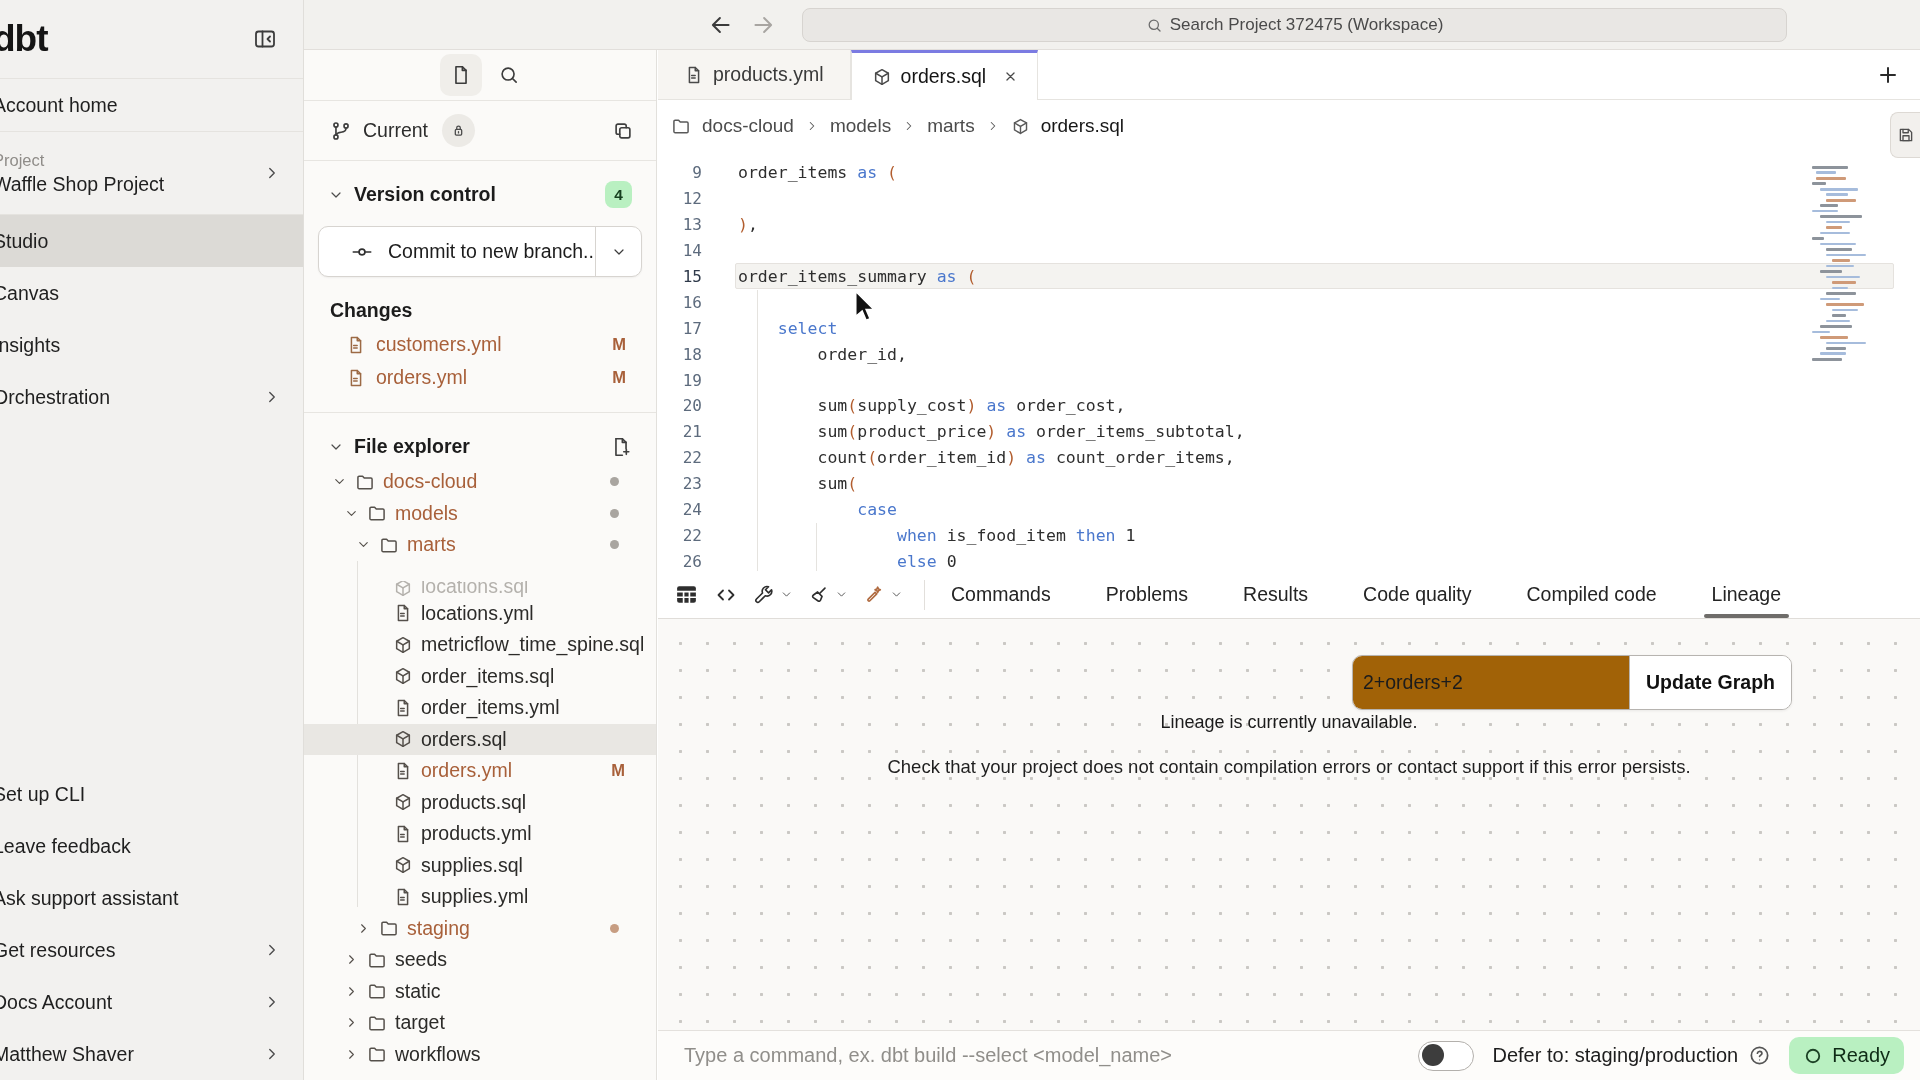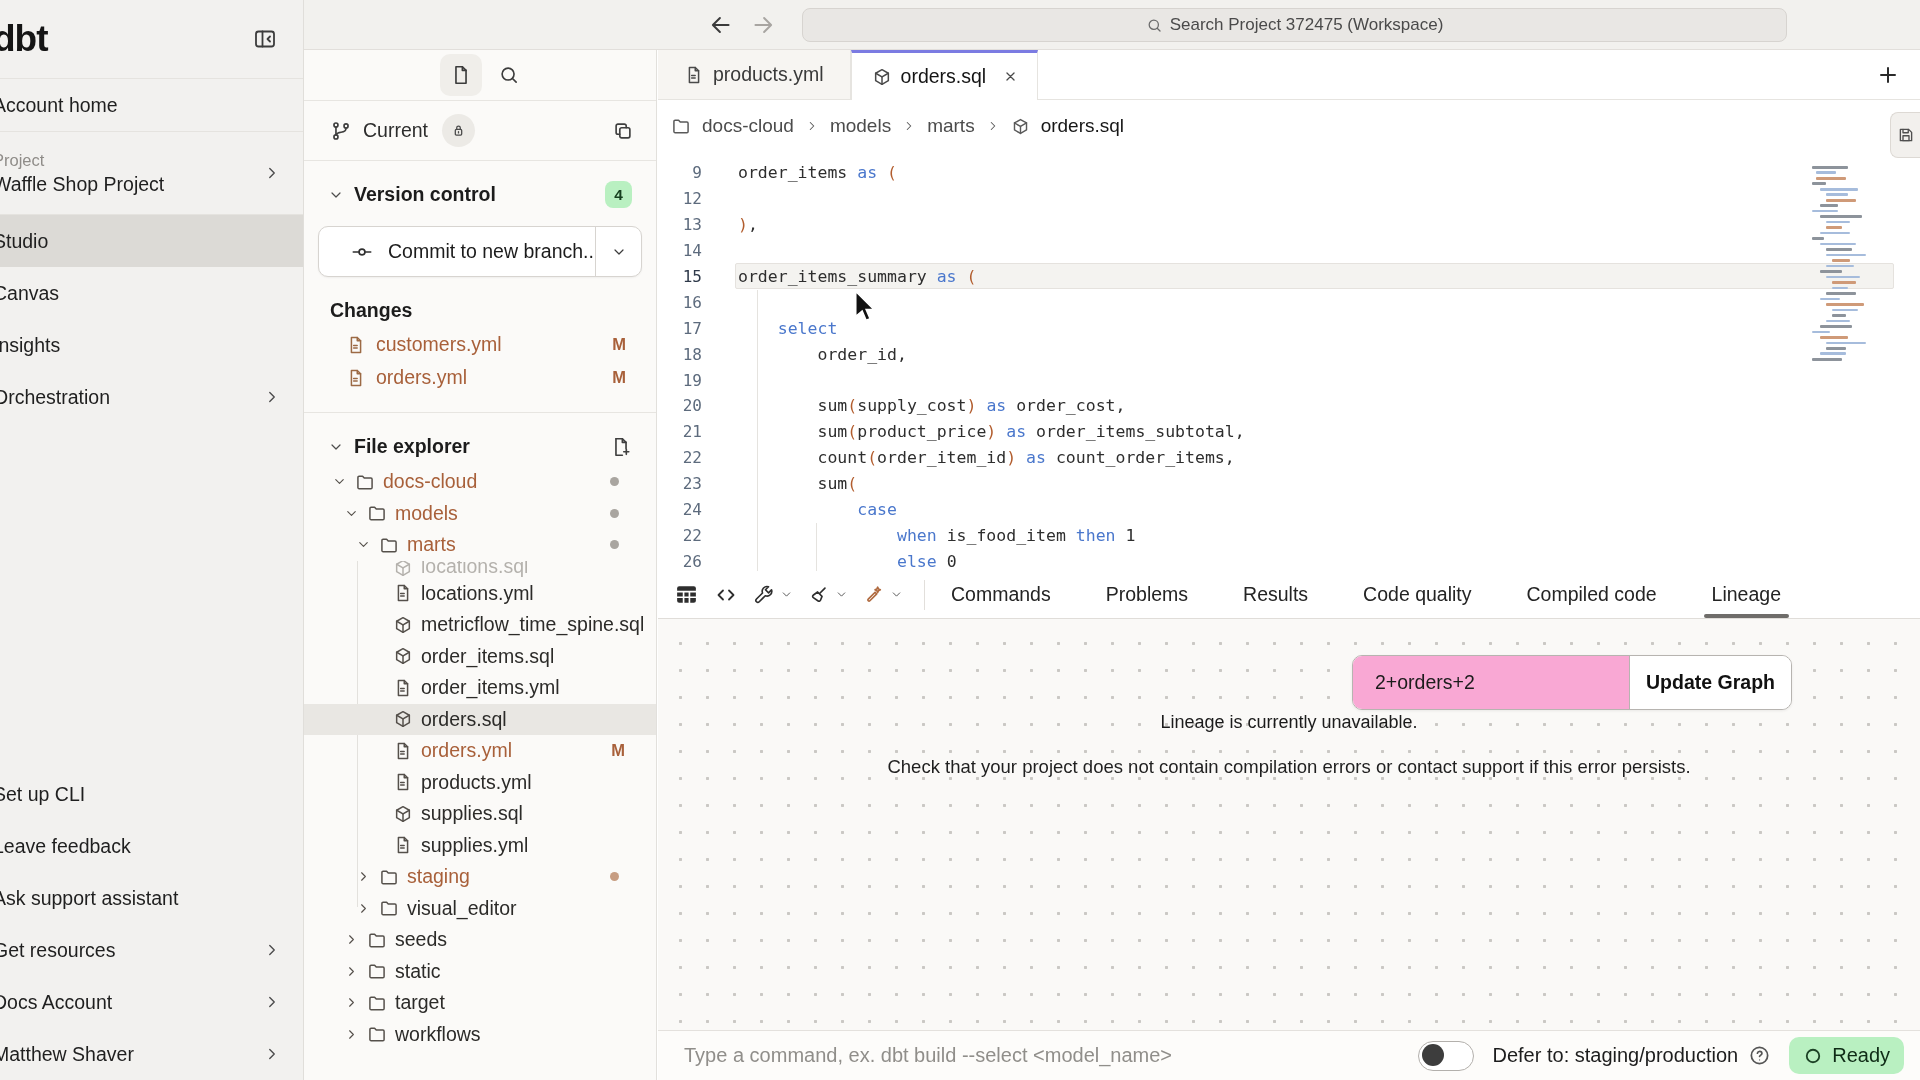--- a/index.html
+++ b/index.html
@@ -59,21 +59,21 @@
   .fe-head { padding-top:22px; padding-bottom:4px; }
   .fe-new { margin-left:auto; color:#3f3f3f; display:flex; }
   #fe-tree { flex:1; min-height:0; overflow:hidden; position:relative; margin-top:4px; font-size:19.5px; }
   .tree-guide { position:absolute; left:53px; top:95px; height:346px; width:1px; background:#e3e1dd; }
   .t-row { height:31.5px; display:flex; align-items:center; gap:8px; color:#2c2b29; position:relative; }
   .t-row .t-chev { color:#5c5c5c; display:flex; width:15px; flex:0 0 auto; }
   .t-row .t-spc { width:17px; flex:0 0 auto; }
   .t-row .ic { color:#55504b; flex:0 0 auto; }
   .t-row.mod .t-name { color:#a8603a; }
   .t-row.sel { background:#e9e7e3; }
-  .t-row.clip-top { height:17px; overflow:hidden; align-items:flex-end; opacity:.65; }
+  .t-row.clip-top { height:17px; overflow:hidden; align-items:flex-end; opacity:.65;margin-top:20px; }
   .t-row.clip-top .t-name, .t-row.clip-top .ic { color:#8f8b85; }
   .t-name { white-space:nowrap; }
   .t-dot { width:9px; height:9px; border-radius:50%; margin-left:auto; margin-right:37px; flex:0 0 auto; }
   .t-dot.gray { background:#a9a5a0; }
   .t-dot.tan { background:#c79d82; }
   .t-badge { margin-left:auto; margin-right:31px; color:#a8603a; font-weight:600; font-size:16.5px; }
 
   
   #main { position:absolute; left:658px; top:50px; right:0; bottom:0; background:#fff; display:flex; flex-direction:column; }
   #tabbar { height:50px; display:flex; align-items:stretch; background:#fff; border-bottom:1px solid #e6e4e0; flex:0 0 auto; position:relative; z-index:2; }
@@ -107,21 +107,21 @@
   .tool-btn { display:flex; align-items:center; color:#2e2e2e; margin-right:15px; }
   .tool-btn .tool-chev { color:#565656; margin-left:5px; display:flex; }
   .tool-btn.accent { color:#b06a3f; }
   .tool-sep { width:1px; height:30px; background:#e2dfdb; margin:0 20px 0 6px; }
   #btabs { display:flex; gap:55px; font-size:19.5px; color:#242424; height:100%; align-items:center; margin-left:6px; }
   .btab { height:100%; display:flex; align-items:center; position:relative; }
   .btab.active::after { content:""; position:absolute; left:-8px; right:-8px; bottom:0; height:4px; background:#6f6d6a; border-radius:2px; }
 
   #canvas { flex:1; min-height:0; position:relative; background-color:#faf9f7; background-image:radial-gradient(circle, #cac8c4 1.4px, transparent 1.5px); background-size:27px 27px; background-position:9px 11px; }
   .lin-group { position:absolute; right:128px; top:36px; height:55px; display:flex; background:#fff; border:1px solid #b7b4b0; border-radius:10px; box-shadow:0 1px 3px rgba(0,0,0,.07); overflow:hidden; }
-  .lin-input { width:276px; border:none; outline:none; font-size:19.5px; color:#1c1c1c; padding:0 22px; background:#f9a8d4; font-family:"Liberation Sans", sans-serif; }
+  .lin-input { width:276px; border:none; outline:none; font-size:19.5px; color:#1c1c1c; padding:0 10px; background:#a16207; font-family:"Liberation Sans", sans-serif; }
   .lin-btn { width:162px; border:none; border-left:1px solid #b7b4b0; background:#fff; font-size:19.5px; font-weight:600; color:#111; font-family:"Liberation Sans", sans-serif; cursor:pointer; }
   .lin-msg1 { position:absolute; top:93px; left:0; right:0; text-align:center; font-size:18px; color:#1b1b1b; }
   .lin-msg2 { position:absolute; top:137px; left:0; right:0; text-align:center; font-size:18.5px; color:#1f1f1f; }
 
   #statusbar { height:50px; border-top:1px solid #e4e1dd; display:flex; align-items:center; background:#fdfcfa; padding:0 16px 0 26px; gap:18px; flex:0 0 auto; }
   #cmd-input { flex:1; border:none; outline:none; background:transparent; font-size:20px; color:#2b2b2b; font-family:"Liberation Sans", sans-serif; }
   #cmd-input::placeholder { color:#908e8a; }
   .toggle { width:56px; height:30px; border:1.5px solid #b3b0ac; border-radius:16px; background:#fff; position:relative; flex:0 0 auto; }
   .knob { position:absolute; left:3px; top:2.5px; width:22px; height:22px; border-radius:50%; background:#3d3d3d; }
   .defer { font-size:20px; color:#1d1d1d; white-space:nowrap; }
@@ -439,20 +439,29 @@
               <path d="M6.5 3h7l4 4v14h-11z"></path>
               <path d="M13.5 3v4h4"></path>
               <path d="M9.2 12.5h4.2M9.2 15.5h4.2"></path>
             </svg>
             <span class="t-name">orders.yml</span>
             <span class="t-badge">M</span>
           </div>
           <div class="t-row" style="padding-left:64px">
             <span class="t-spc"></span>
             <svg class="ic" style="width:20px;height:20px" viewBox="0 0 24 24" fill="none" stroke="currentColor" stroke-width="1.8" stroke-linecap="round" stroke-linejoin="round">
+              <path d="M12 3.2l7.6 4.3v8.9L12 20.8l-7.6-4.4V7.5z"></path>
+              <path d="M4.4 7.5 12 11.9l7.6-4.4"></path>
+              <path d="M12 11.9v8.9"></path>
+            </svg>
+            <span class="t-name">products.sql</span>
+          </div>
+          <div class="t-row" style="padding-left:64px">
+            <span class="t-spc"></span>
+            <svg class="ic" style="width:20px;height:20px" viewBox="0 0 24 24" fill="none" stroke="currentColor" stroke-width="1.8" stroke-linecap="round" stroke-linejoin="round">
               <path d="M6.5 3h7l4 4v14h-11z"></path>
               <path d="M13.5 3v4h4"></path>
               <path d="M9.2 12.5h4.2M9.2 15.5h4.2"></path>
             </svg>
             <span class="t-name">products.yml</span>
           </div>
           <div class="t-row" style="padding-left:64px">
             <span class="t-spc"></span>
             <svg class="ic" style="width:20px;height:20px" viewBox="0 0 24 24" fill="none" stroke="currentColor" stroke-width="1.8" stroke-linecap="round" stroke-linejoin="round">
               <path d="M12 3.2l7.6 4.3v8.9L12 20.8l-7.6-4.4V7.5z"></path>
@@ -474,31 +483,20 @@
             <span class="t-chev">
               <svg class="ic" style="width:15px;height:15px" viewBox="0 0 24 24" fill="none" stroke="currentColor" stroke-width="1.8" stroke-linecap="round" stroke-linejoin="round">
                 <path d="m9 6 6 6-6 6"></path>
               </svg>
             </span>
             <svg class="ic" style="width:20px;height:20px" viewBox="0 0 24 24" fill="none" stroke="currentColor" stroke-width="1.8" stroke-linecap="round" stroke-linejoin="round">
               <path d="M3.5 18.5v-12c0-.8.6-1.5 1.4-1.5h4.2l2 2.2h8c.8 0 1.4.7 1.4 1.5v9.8c0 .8-.6 1.5-1.4 1.5H4.9c-.8 0-1.4-.7-1.4-1.5z"></path>
             </svg>
             <span class="t-name">staging</span>
             <span class="t-dot tan"></span>
-          </div>
-          <div class="t-row" style="padding-left:52px">
-            <span class="t-chev">
-              <svg class="ic" style="width:15px;height:15px" viewBox="0 0 24 24" fill="none" stroke="currentColor" stroke-width="1.8" stroke-linecap="round" stroke-linejoin="round">
-                <path d="m9 6 6 6-6 6"></path>
-              </svg>
-            </span>
-            <svg class="ic" style="width:20px;height:20px" viewBox="0 0 24 24" fill="none" stroke="currentColor" stroke-width="1.8" stroke-linecap="round" stroke-linejoin="round">
-              <path d="M3.5 18.5v-12c0-.8.6-1.5 1.4-1.5h4.2l2 2.2h8c.8 0 1.4.7 1.4 1.5v9.8c0 .8-.6 1.5-1.4 1.5H4.9c-.8 0-1.4-.7-1.4-1.5z"></path>
-            </svg>
-            <span class="t-name">visual_editor</span>
           </div>
           <div class="t-row" style="padding-left:40px">
             <span class="t-chev">
               <svg class="ic" style="width:15px;height:15px" viewBox="0 0 24 24" fill="none" stroke="currentColor" stroke-width="1.8" stroke-linecap="round" stroke-linejoin="round">
                 <path d="m9 6 6 6-6 6"></path>
               </svg>
             </span>
             <svg class="ic" style="width:20px;height:20px" viewBox="0 0 24 24" fill="none" stroke="currentColor" stroke-width="1.8" stroke-linecap="round" stroke-linejoin="round">
               <path d="M3.5 18.5v-12c0-.8.6-1.5 1.4-1.5h4.2l2 2.2h8c.8 0 1.4.7 1.4 1.5v9.8c0 .8-.6 1.5-1.4 1.5H4.9c-.8 0-1.4-.7-1.4-1.5z"></path>
             </svg>

